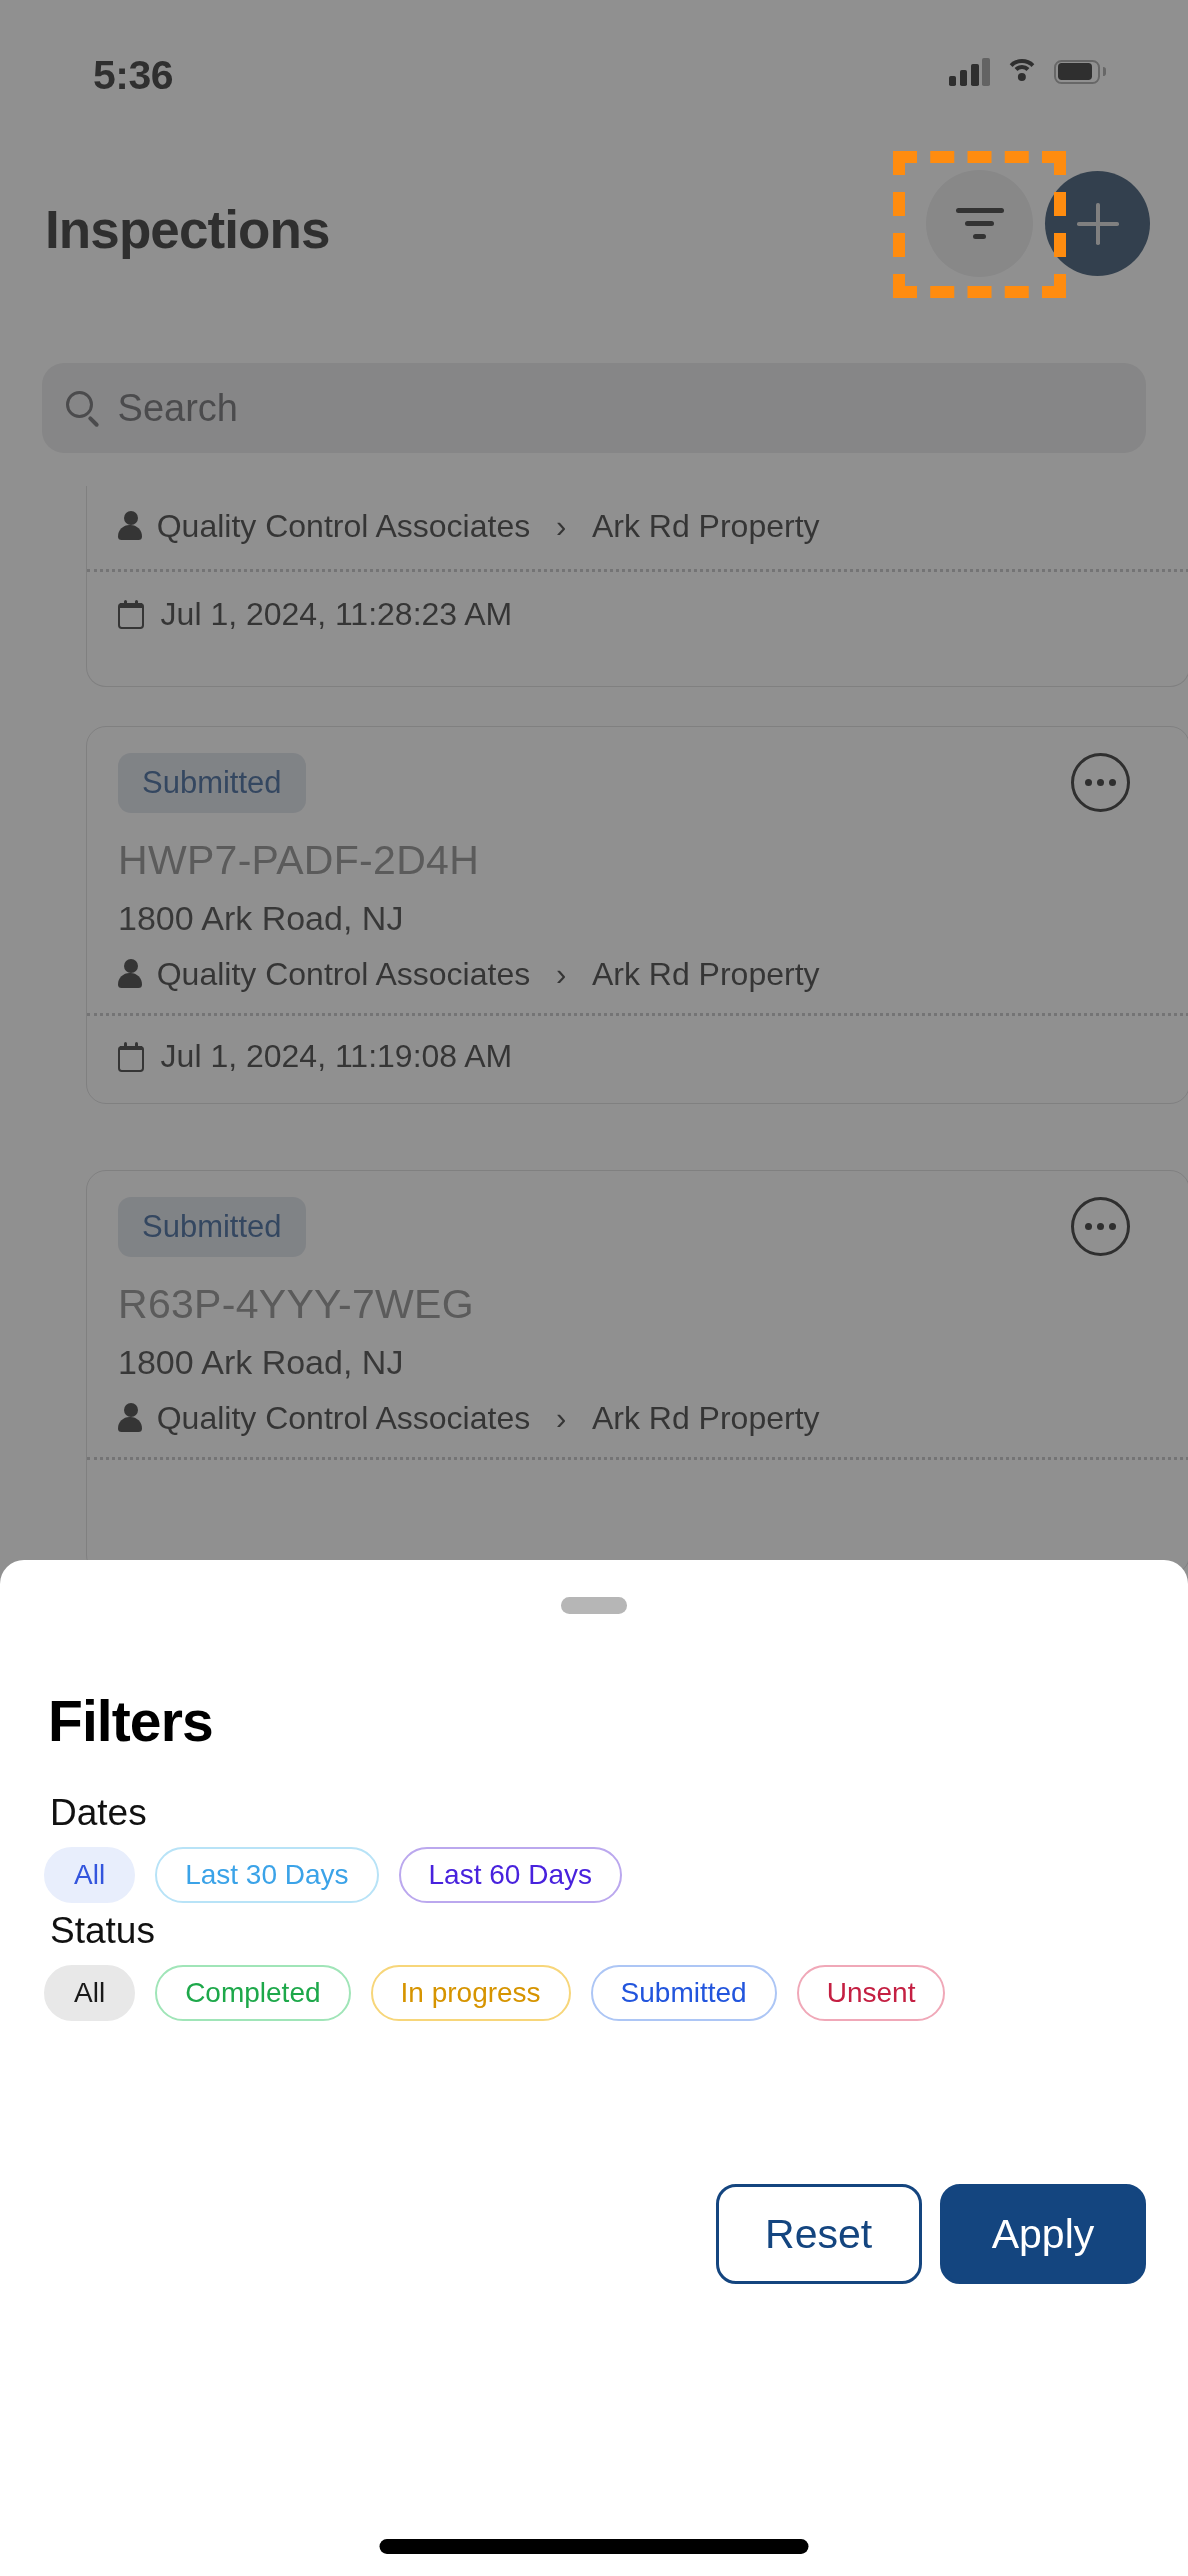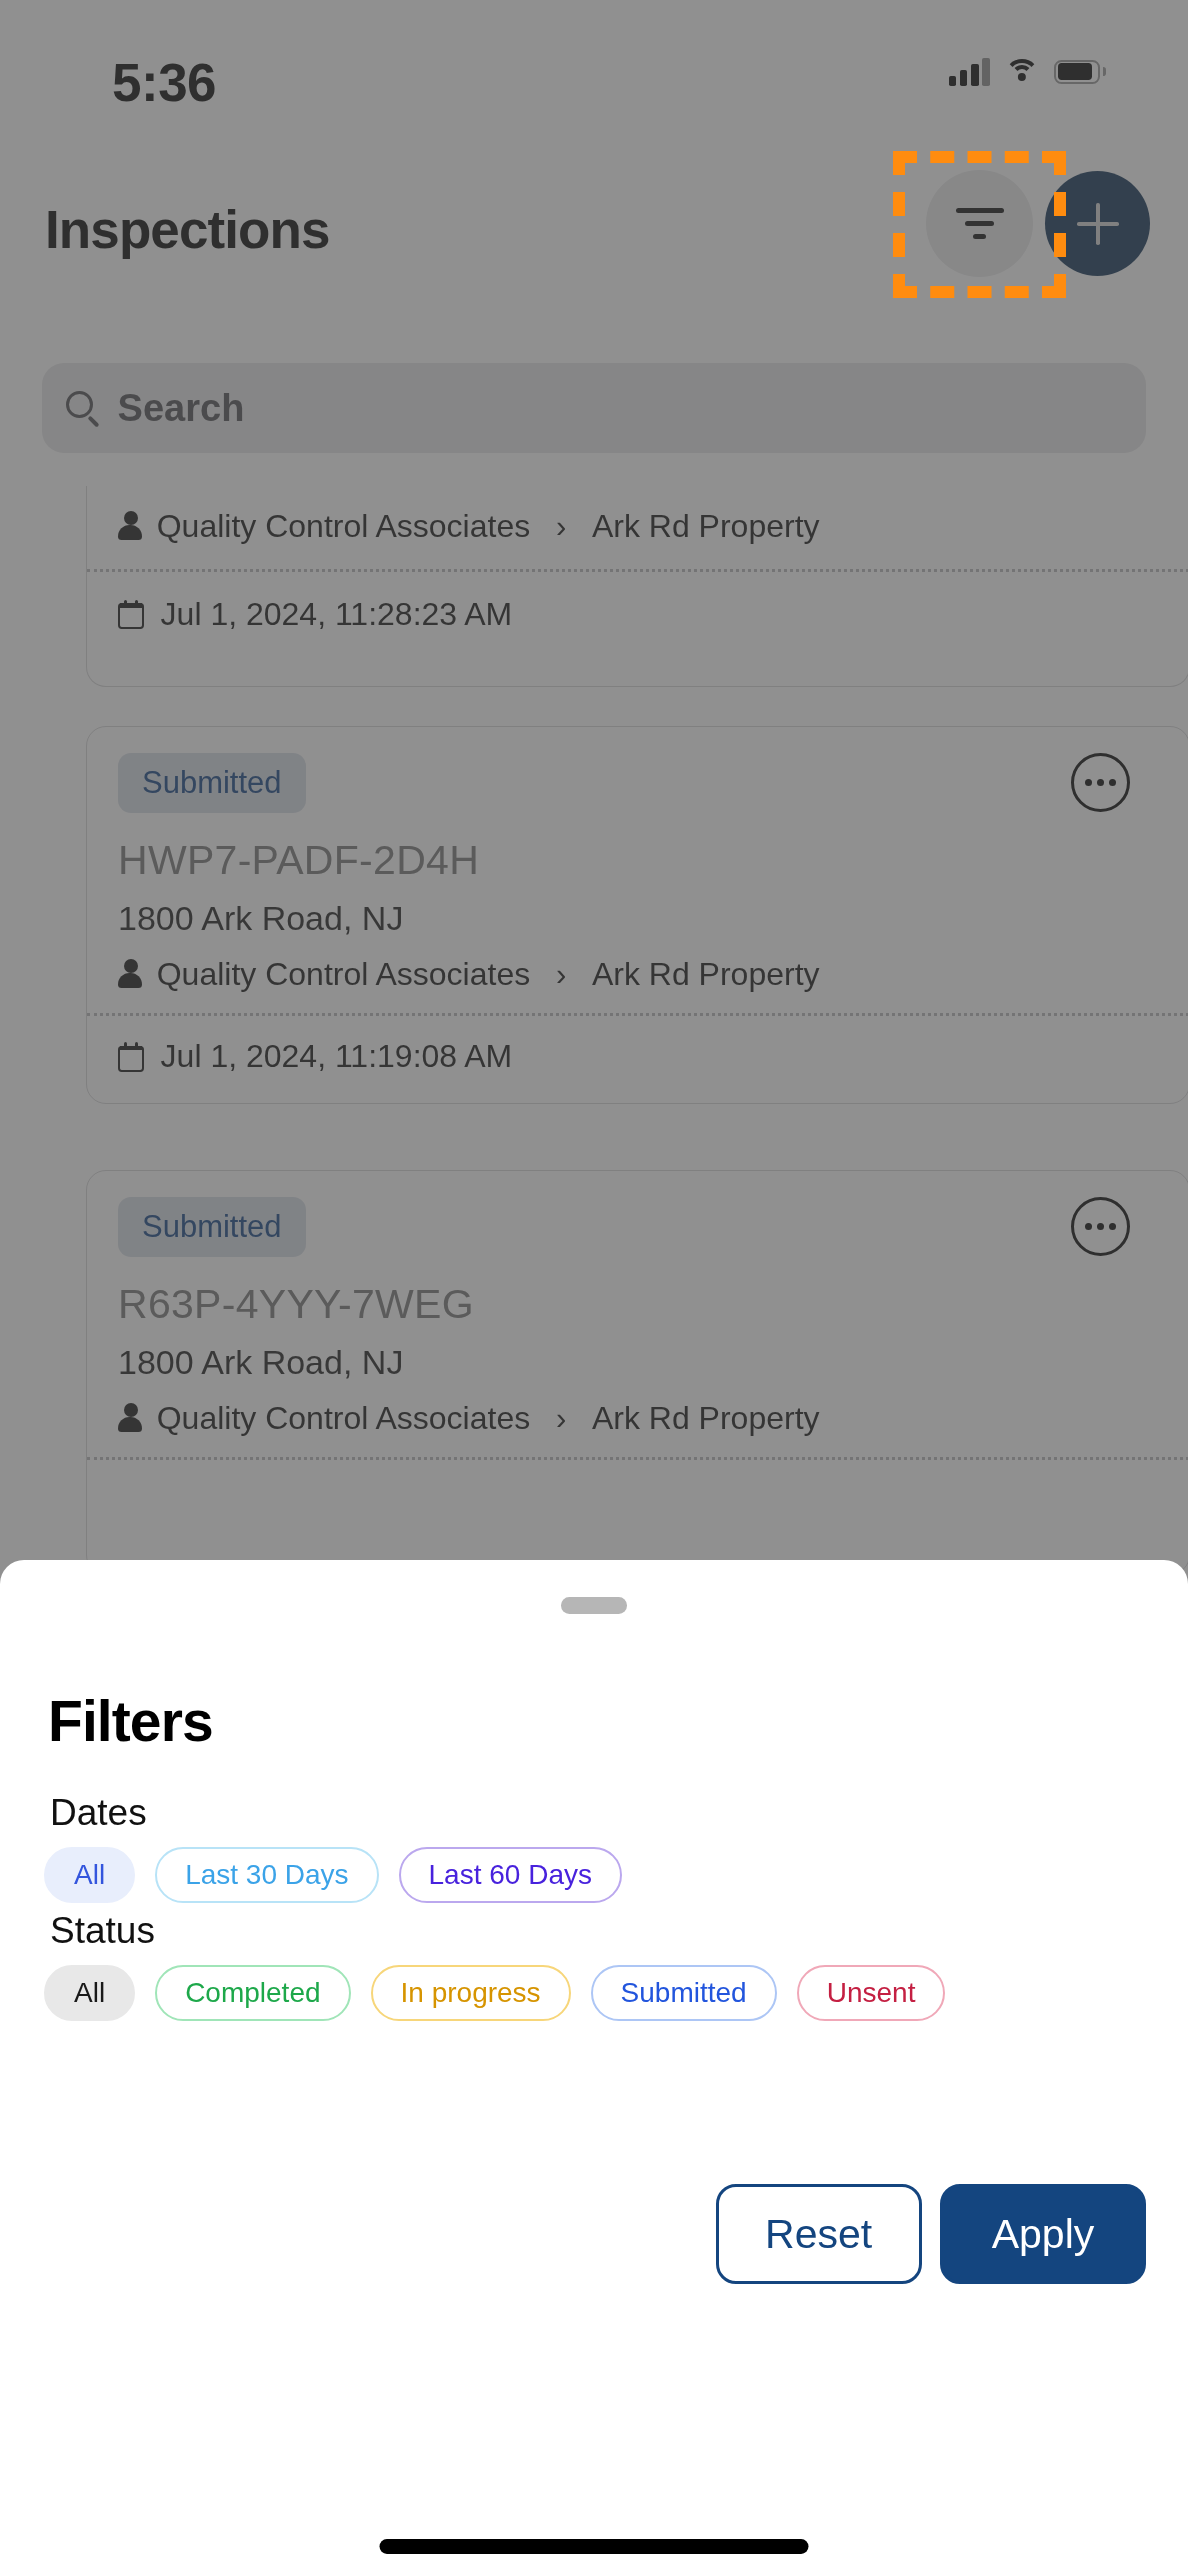--- a/index.html
+++ b/index.html
@@ -32,22 +32,22 @@
     z-index: 40;
     pointer-events: none;
   }
 
   
   #status-bar {
     position: absolute; top: 0; left: 0; right: 0; height: 111px;
     z-index: 5;
   }
   #status-time {
-    position: absolute; left: 112px; top: 52px;
-    font-size: 53px; font-weight: 700; color: #000;
+    position: absolute; left: 93px; top: 52px;
+    font-size: 41px; font-weight: 700; color: #000;
     letter-spacing: -0.5px;
   }
   #status-right {
     position: absolute; right: 88px; top: 52px;
     display: flex; align-items: center; gap: 14.7px; height: 39px;
   }
   .sig-bars { display: flex; align-items: flex-end; gap: 3.7px; height: 28px; }
   .sig-bars i { display: block; width: 7.4px; background: #000; border-radius: 1.8px; }
   .sig-bars i:nth-child(1) { height: 9.2px; }
   .sig-bars i:nth-child(2) { height: 15.7px; }
@@ -119,21 +119,21 @@
     border: 12px dashed #ff8c0f;
     z-index: 50;
     pointer-events: none;
   }
 
   
   #search-bar {
     position: absolute; left: 42px; top: 363px;
     width: 1104px; height: 90px; border-radius: 22px;
     background: rgba(118,118,128,0.20);
-    display: flex; align-items: center; padding-left: 24px; gap: 16.6px; font-weight: bold;
+    display: flex; align-items: center; padding-left: 24px; gap: 16.6px;
   }
   .search-icon { position: relative; width: 35px; height: 35px; flex: none; }
   .search-icon .ring {
     position: absolute; left: 0; top: 0; width: 27px; height: 27px;
     border: 3.7px solid #4b4b4f; border-radius: 50%;
   }
   .search-icon .stem {
     position: absolute; left: 23px; top: 24px; width: 13px; height: 3.7px;
     background: #4b4b4f; border-radius: 2.8px; transform: rotate(45deg);
     transform-origin: left center;

